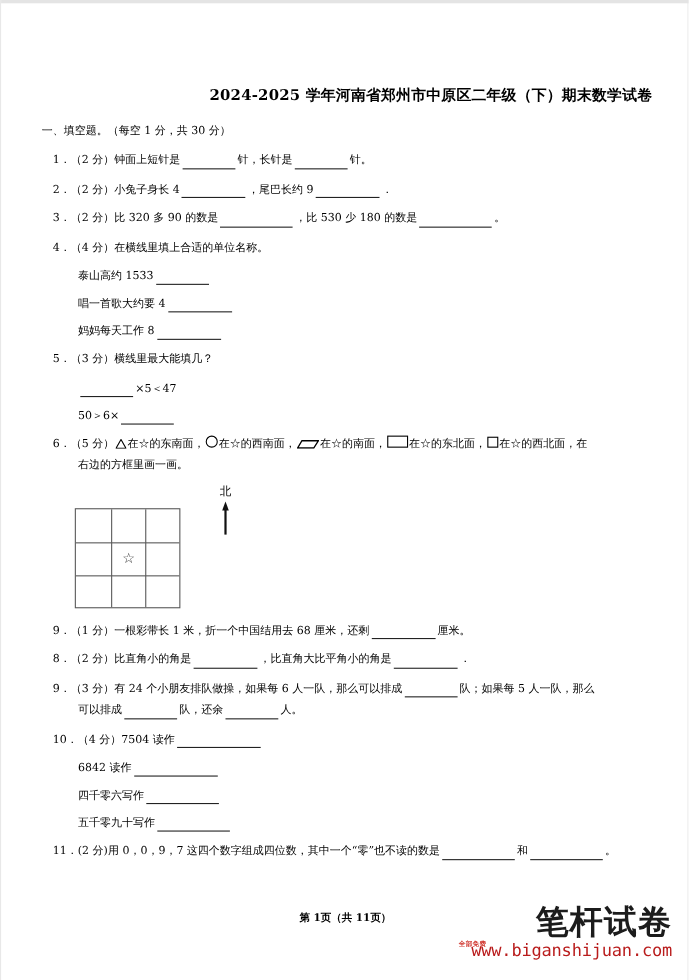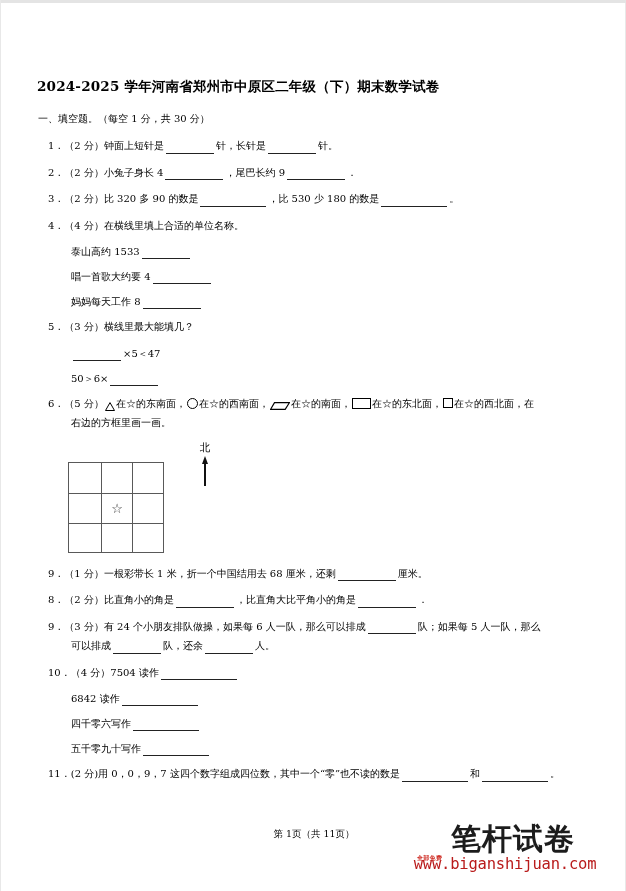--- a/index.html
+++ b/index.html
@@ -32,21 +32,21 @@
   }
   .content {
     position: absolute;
     left: 36px;
     top: 78px;
     width: 556px;
   }
   .doc-title {
     font-size: 13.5px;
     font-weight: bold;
-    text-align: left;
+    text-align: right;
     letter-spacing: 0.2px;
     margin: 0 0 16px 0;
     white-space: nowrap;
   }
   .section-head {
     font-size: 10px;
     font-weight: normal;
     margin: 0 0 12px 0;
     padding-left: 1px;
   }
@@ -181,28 +181,28 @@
     border-bottom: 8px solid #111;
   }
 
   .footer {
     position: absolute;
     left: 0;
     top: 828px;
     width: 626px;
     text-align: center;
     font-size: 9.5px;
-    font-weight: normal;
+    font-weight: bold;
   }
   .watermark {
     position: absolute;
     right: 14px;
     top: 824px;
     width: 212px;
-    text-align: center;
+    text-align: right;
     user-select: none;
   }
   .wm-main {
     font-family: "DejaVu Sans", "Liberation Sans", sans-serif;
     font-size: 30px;
     font-weight: bold;
     letter-spacing: 1px;
     color: #1c1c1c;
     line-height: 1;
     padding-left: 16px;

